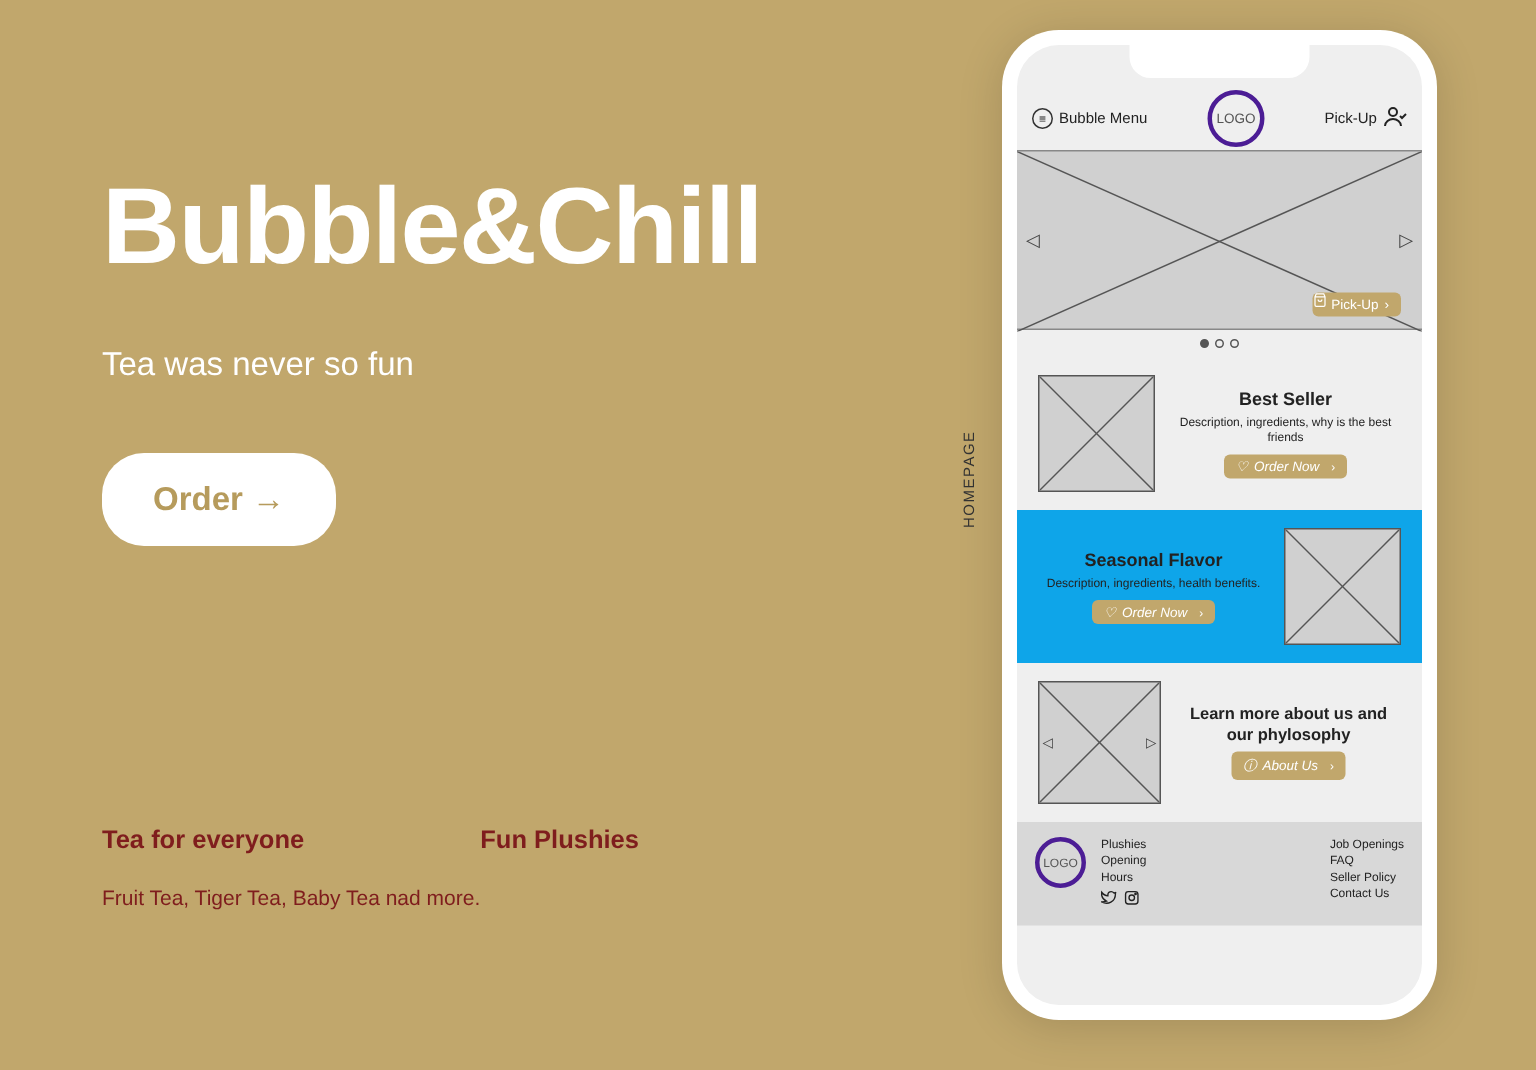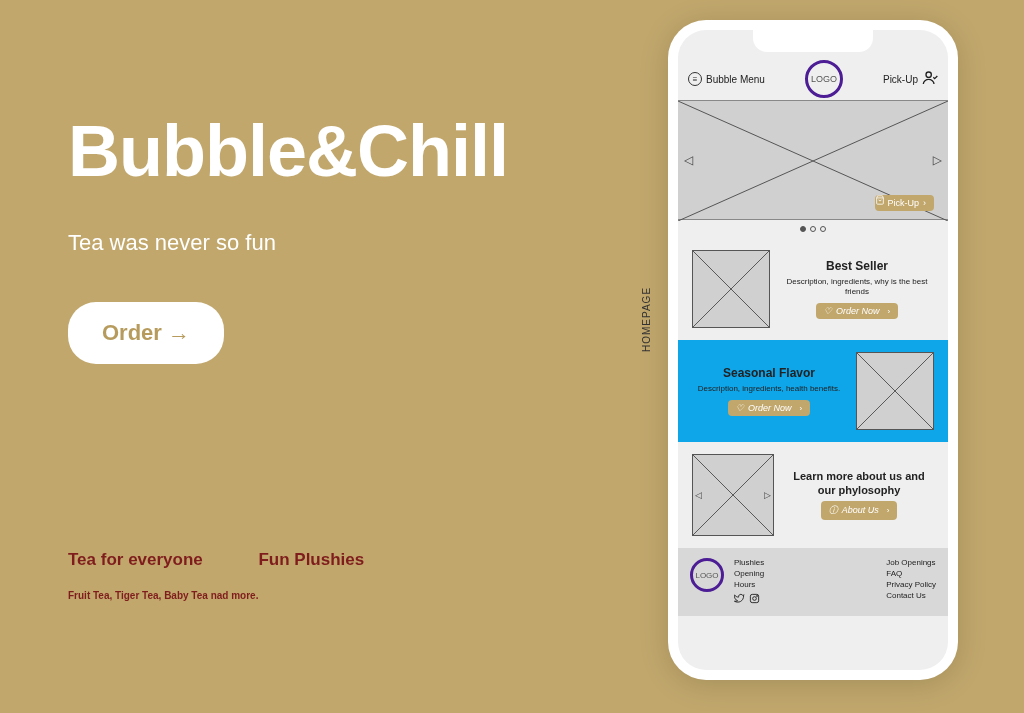--- a/index.html
+++ b/index.html
@@ -48,22 +48,22 @@
   top: 550px;
   display: flex;
   color: #7f1d1d;
 }
 .feature-title {
   font-size: 17px;
   font-weight: 700;
   margin-bottom: 20px;
 }
 .feature-desc {
-  font-size: 10px;
-  font-weight: 700;
+  font-size: 14px;
+  font-weight: 400;
 }
 .side-label {
   position: absolute;
   left: 641px;
   top: 352px;
   transform: rotate(-90deg);
   transform-origin: left top;
   font-size: 10px;
   letter-spacing: 1px;
   color: #333;
@@ -307,19 +307,19 @@
                 <rect x="3" y="3" width="18" height="18" rx="4"></rect>
                 <circle cx="12" cy="12" r="4"></circle>
                 <circle cx="17.5" cy="6.5" r="1" fill="#222"></circle>
               </svg>
           </span>
         </div>
       </div>
       <div class="footer-col">
         <span>Job Openings</span>
         <span>FAQ</span>
-        <span>Privacy Policy</span>
+        <span>Seller Policy</span>
         <span>Contact Us</span>
       </div>
     </div>
 
   </div>
 </div>
 
 </body></html>

